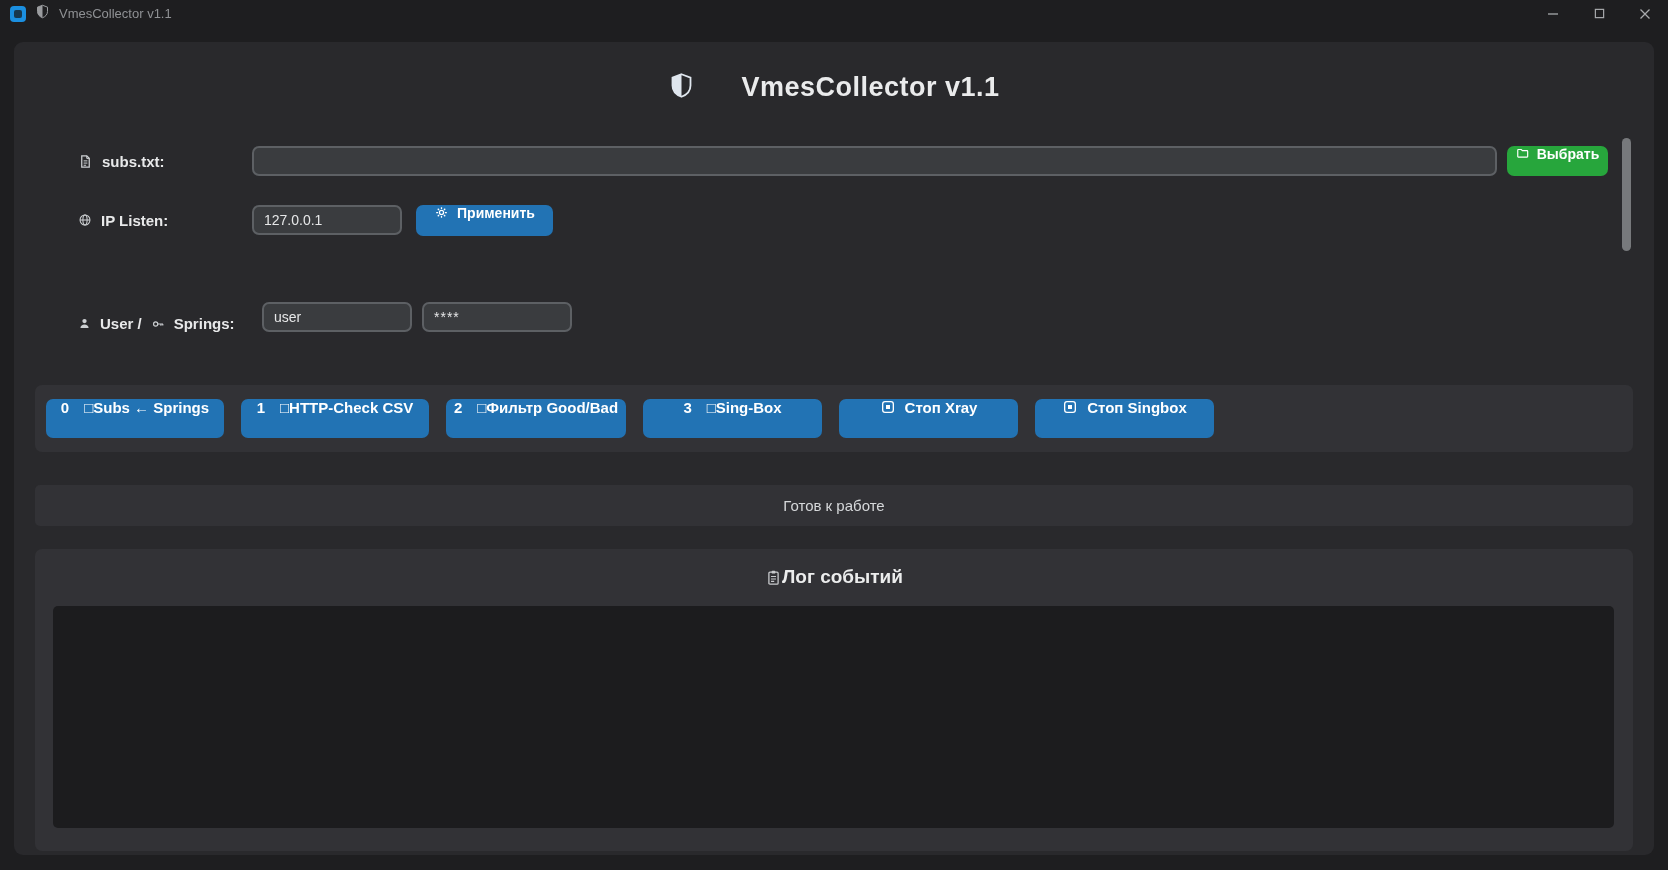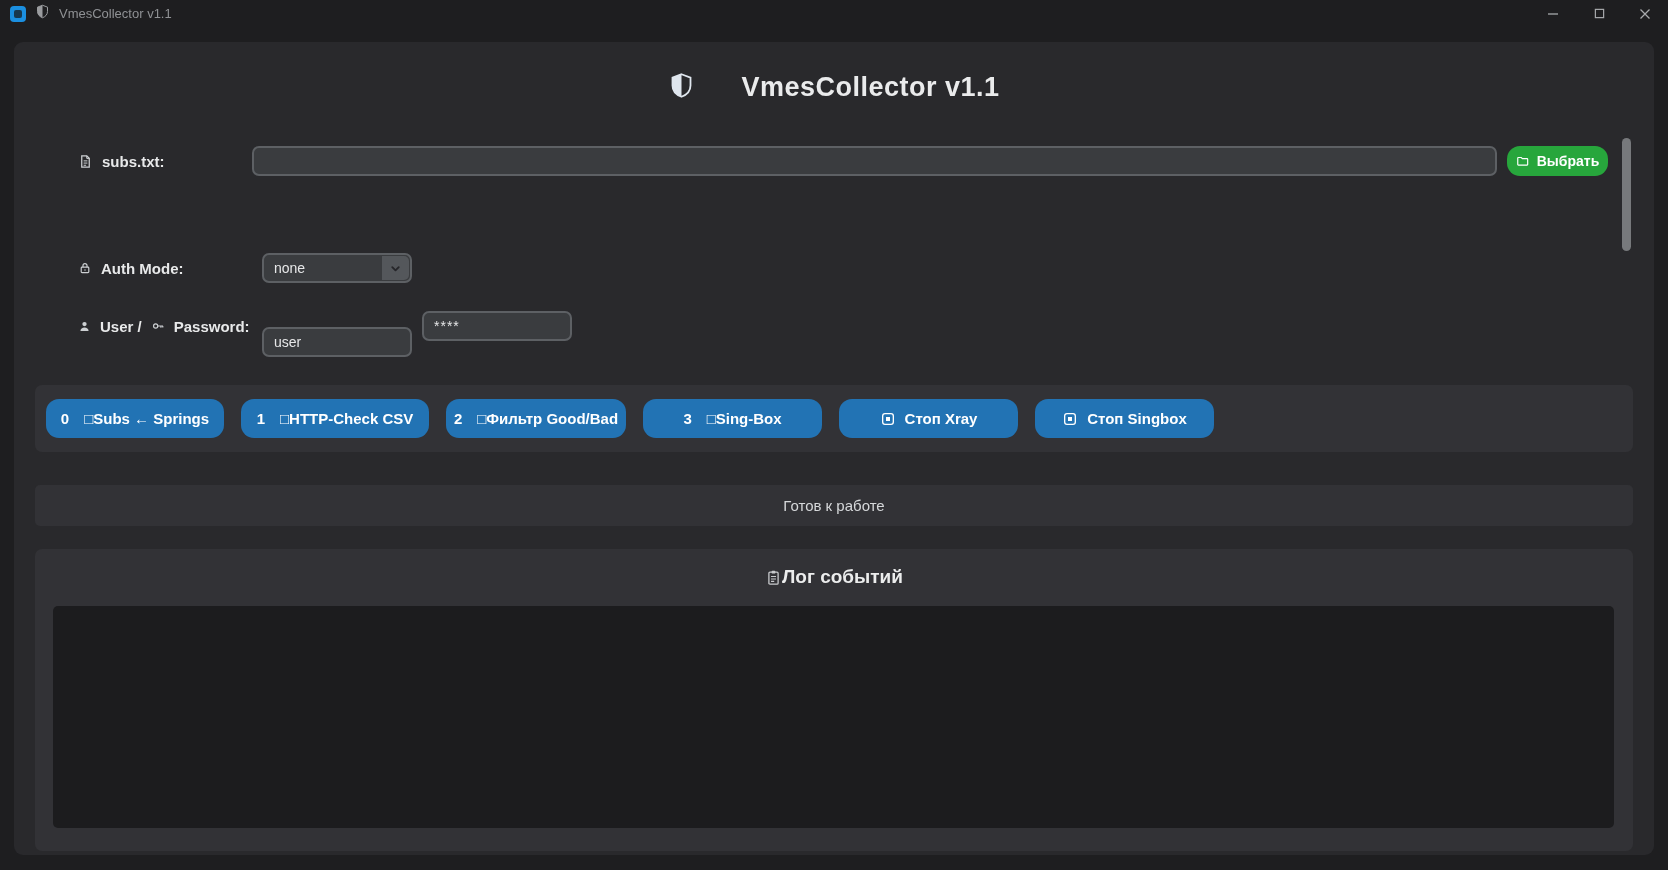--- a/index.html
+++ b/index.html
@@ -55,39 +55,39 @@
   .txt-input {
     height:30px; background:#3a3c3f; border:2px solid #5d6064; border-radius:7px;
     color:#e6e7e8; font-size:14px; padding:0 10px; outline:none;
     font-family:"Liberation Sans","DejaVu Sans",sans-serif;
   }
   #row-subs { top:103px; }
   #subs-input { width:1245px; }
   #row-ip { top:162px; }
   #ip-input { width:150px; }
   #row-auth { top:210px; }
-  #row-user { top:268px; }
+  #row-user { top:258px;align-items:flex-end; }
   #user-input { width:150px;margin-top:32px; }
   #pass-input { width:150px; margin-left:10px; letter-spacing:1px; }
   
   #auth-combo {
     position:relative; width:150px; height:30px; background:#3a3c3f;
     border:2px solid #5d6064; border-radius:7px; cursor:pointer;
     display:flex; align-items:center;
   }
   #auth-combo .combo-value { font-size:14px; color:#e6e7e8; padding-left:10px; }
   #auth-combo .combo-arrow {
     position:absolute; right:1px; top:1px; bottom:1px; width:27px;
     background:#54575b; border-radius:0 5px 5px 0;
     display:flex; align-items:center; justify-content:center; color:#26262a;
   }
   
   .btn {
-    display:flex; align-items:center; justify-content:center;
-    border:none; border-radius:13px; cursor:pointer;
+    display:flex; justify-content:center;
+    border:none; border-radius:7px; cursor:pointer;
     color:#ffffff; font-weight:bold;
     font-family:"Liberation Sans","DejaVu Sans",sans-serif;
   }
   #choose-btn { background:#27a63c; width:101px; height:30px; font-size:14px; gap:7px; margin-left:10px; }
   #apply-btn  { background:#2273b4; width:137px; height:31px; font-size:14px; gap:8px; margin-left:14px; }
   
   .panel { position:absolute; left:21px; width:1598px; background:#323236; }
   #actions-panel {
     top:343px; height:67px; border-radius:7px;
     display:flex; align-items:center; gap:17px; padding:0 11px;
@@ -189,58 +189,60 @@
     <button class="btn" id="choose-btn">
       <span style="display:flex">
         <svg width="14" height="14" viewBox="0 0 24 24" fill="none" stroke="currentColor" stroke-width="2">
           <path d="M3 7a1 1 0 011-1h5l2 2h8a1 1 0 011 1v9a1 1 0 01-1 1H4a1 1 0 01-1-1z"></path>
         </svg>
       </span>
       <span>Выбрать</span>
     </button>
   </div>
 
-
-  <div class="form-row" id="row-auth">
-    <span class="form-label lw2">
+  <div class="form-row" id="row-ip">
+    <span class="form-label lw1">
       <span class="f-icon">
-        <svg width="14" height="14" viewBox="0 0 24 24" fill="none" stroke="currentColor" stroke-width="2">
-          <rect x="5.5" y="10.5" width="13" height="9.5" rx="1.5"></rect>
-            <path d="M8.5 10.5V8a3.5 3.5 0 017 0v2.5"></path>
-          <path d="M12 14v2.5" stroke-width="1.8"></path>
-        </svg>
-      </span>
-      <span>Auth Mode:</span>
+        <svg width="14" height="14" viewBox="0 0 24 24" fill="none" stroke="currentColor" stroke-width="1.8">
+          <circle cx="12" cy="12" r="8.5"></circle>
+            <ellipse cx="12" cy="12" rx="3.6" ry="8.5"></ellipse>
+            <path d="M3.5 12h17"></path>
+        </svg>
+      </span>
+      <span>IP Listen:</span>
     </span>
-    <div id="auth-combo">
-      <span class="combo-value">none</span>
-      <span class="combo-arrow">
-        <svg width="13" height="13" viewBox="0 0 24 24" fill="none" stroke="currentColor" stroke-width="3.4" stroke-linecap="round" stroke-linejoin="round">
-          <path d="M6 9.5l6 6 6-6"></path>
-        </svg>
-      </span>
-    </div>
-  </div>
+    <input class="txt-input" id="ip-input" type="text" value="127.0.0.1" style="">
+    <button class="btn" id="apply-btn">
+      <span style="display:flex">
+        <svg width="15" height="15" viewBox="0 0 24 24" fill="none" stroke="currentColor" stroke-width="2">
+          <circle cx="12" cy="12" r="3.3"></circle>
+          <path d="M12 3.5v3M12 17.5v3M3.5 12h3M17.5 12h3M6 6l2.1 2.1M15.9 15.9L18 18M18 6l-2.1 2.1M8.1 15.9L6 18"></path>
+        </svg>
+      </span>
+      <span>Применить</span>
+    </button>
+  </div>
+
 
   <div class="form-row" id="row-user">
     <span class="form-label lw2">
       <span class="f-icon">
         <svg width="13" height="13" viewBox="0 0 24 24" fill="currentColor">
           <circle cx="12" cy="7.5" r="4"></circle>
             <path d="M4.5 20.5c0-4 3.3-6.6 7.5-6.6s7.5 2.6 7.5 6.6z"></path>
         </svg>
       </span>
       <span>User /</span>
       <span class="f-icon">
         <svg width="14" height="14" viewBox="0 0 24 24" fill="none" stroke="currentColor" stroke-width="2">
           <circle cx="8" cy="12" r="3.6"></circle>
             <path d="M11.6 12h9M17 12v3.2M20.2 12v2.4"></path>
         </svg>
       </span>
-      <span>Password:</span>
+      <span>Springs:</span>
     </span>
     <input class="txt-input" id="user-input" type="text" value="user" style="">
     <input class="txt-input" id="pass-input" type="text" value="****" style="">
   </div>
 
   <div class="panel" id="actions-panel">
     <button class="btn action-btn" id="act-0">
       <span class="num">0</span>
       <span>□Subs ← Springs</span>
     </button>

